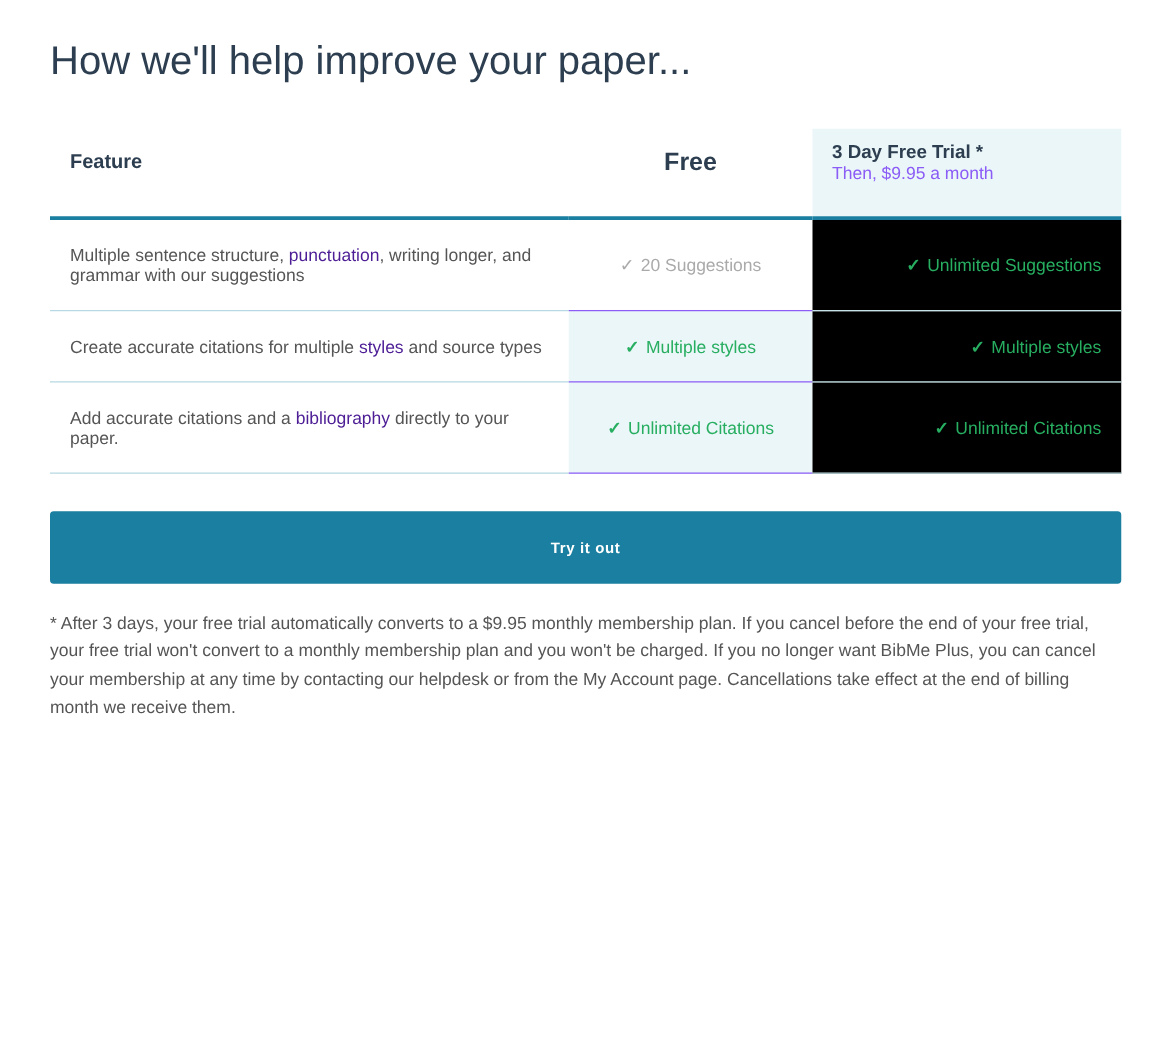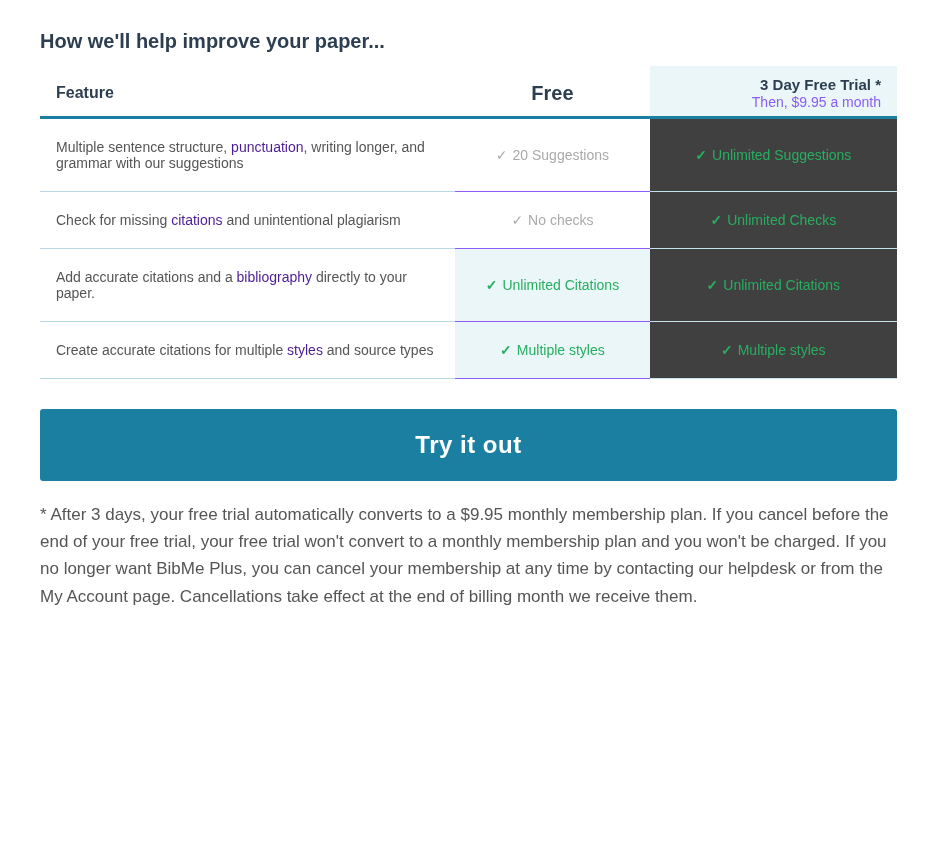--- a/index.html
+++ b/index.html
@@ -5,33 +5,33 @@
     * { box-sizing: border-box; margin: 0; padding: 0; }
     body {
       font-family: Arial, sans-serif;
       background: #fff;
       color: #333;
       padding: 30px 40px;
       max-width: 937px;
     }
 
     .page-title {
-      font-size: 20px;
-      font-weight: bold;
-      color: #2c3e50;
-      margin-bottom: 13px;
+      font-size: 32px;
+      font-weight: normal;
+      color: #2c3e50;
+      margin-bottom: 36px;
     }
 
     .comparison-table {
       width: 100%;
       border-collapse: collapse;
     }
 
     .comparison-table thead tr th {
-      padding: 10px 16px 6px;
+      padding: 10px 16px 26px;
       text-align: left;
       font-size: 15px;
       color: #2c3e50;
     }
 
     .comparison-table thead tr th.col-feature {
       width: 47%;
       font-weight: bold;
       font-size: 16px;
       color: #2c3e50;
@@ -43,21 +43,21 @@
       font-size: 20px;
       color: #2c3e50;
       text-align: center;
     }
 
     .comparison-table thead tr th.col-trial {
       width: 28%;
       font-weight: bold;
       font-size: 15px;
       color: #2c3e50;
-      text-align: right;
+      text-align: left;
       background: #eaf6f8;
     }
 
     .col-trial-header-label {
       color: #2c3e50;
       font-weight: bold;
       display: block;
     }
 
     .col-trial-header-sub {
@@ -93,22 +93,22 @@
     }
 
     .comparison-table tbody tr td.col-free-cell {
       text-align: center;
       color: #888;
       font-size: 14px;
       border-bottom: 1px solid #8b5cf6;
     }
 
     .comparison-table tbody tr td.col-trial-cell {
-      text-align: center;
-      background: #404040;
+      text-align: right;
+      background: #000000;
       font-size: 14px;
       border-bottom: 1px solid #c5e3ea;
     }
 
     .feature-link {
       color: #4c1d95;
       text-decoration: none;
     }
 
     .check-green {
@@ -134,32 +134,32 @@
     .try-button-wrap {
       margin-top: 30px;
       margin-bottom: 20px;
     }
 
     .try-button {
       display: block;
       width: 100%;
       background: #1a7fa0;
       color: #fff;
-      font-size: 24px;
+      font-size: 12px;
       font-weight: bold;
       text-align: center;
       padding: 22px 0;
       border: none;
       border-radius: 3px;
       cursor: pointer;
       letter-spacing: 0.5px;
     }
 
     .footnote {
-      font-size: 17px;
+      font-size: 14px;
       color: #555;
       line-height: 1.6;
       margin-top: 12px;
     }
 
     
     .row-highlighted-free td.col-free-cell {
       background: #eaf6f8;
     }
 
@@ -193,35 +193,30 @@
           <div></div>
         </th>
     </tr>
   </thead>
   <tbody id="table-body">
   <tr>
         <td class="col-feature-cell"><span>Multiple sentence structure, </span><a href="#" class="feature-link">punctuation</a><span>, writing longer, and grammar with our suggestions</span></td>
         <td class="col-free-cell"><span class="check-gray">✓</span><span class="value-gray">20 Suggestions</span></td>
         <td class="col-trial-cell"><span class="check-green">✓</span><span class="value-green">Unlimited Suggestions</span></td>
       </tr>
-      <tr>
-        <td class="col-feature-cell"><span>Check for missing </span><a href="#" class="feature-link">citations</a><span> and unintentional plagiarism</span></td>
-        <td class="col-free-cell"><span class="check-gray">✓</span><span class="value-gray">No checks</span></td>
-        <td class="col-trial-cell"><span class="check-green">✓</span><span class="value-green">Unlimited Checks</span></td>
+      <tr class="row-highlighted-free">
+        <td class="col-feature-cell"><span>Create accurate citations for multiple </span><a href="#" class="feature-link">styles</a><span> and source types</span></td>
+        <td class="col-free-cell"><span class="check-green">✓</span><span class="value-green">Multiple styles</span></td>
+        <td class="col-trial-cell"><span class="check-green">✓</span><span class="value-green">Multiple styles</span></td>
       </tr>
       <tr class="row-highlighted-free">
         <td class="col-feature-cell"><span>Add accurate citations and a </span><a href="#" class="feature-link">bibliography</a><span> directly to your paper.</span></td>
         <td class="col-free-cell"><span class="check-green">✓</span><span class="value-green">Unlimited Citations</span></td>
         <td class="col-trial-cell"><span class="check-green">✓</span><span class="value-green">Unlimited Citations</span></td>
       </tr>
-      <tr class="row-highlighted-free">
-        <td class="col-feature-cell"><span>Create accurate citations for multiple </span><a href="#" class="feature-link">styles</a><span> and source types</span></td>
-        <td class="col-free-cell"><span class="check-green">✓</span><span class="value-green">Multiple styles</span></td>
-        <td class="col-trial-cell"><span class="check-green">✓</span><span class="value-green">Multiple styles</span></td>
-      </tr>
     </tbody>
 </table>
 
 <div class="try-button-wrap">
   <button class="try-button">Try it out</button>
 </div>
 
 <p class="footnote">* After 3 days, your free trial automatically converts to a $9.95 monthly membership plan. If you cancel before the end of your free trial, your free trial won't convert to a monthly membership plan and you won't be charged. If you no longer want BibMe Plus, you can cancel your membership at any time by contacting our helpdesk or from the My Account page. Cancellations take effect at the end of billing month we receive them.</p>
 
 </body></html>

